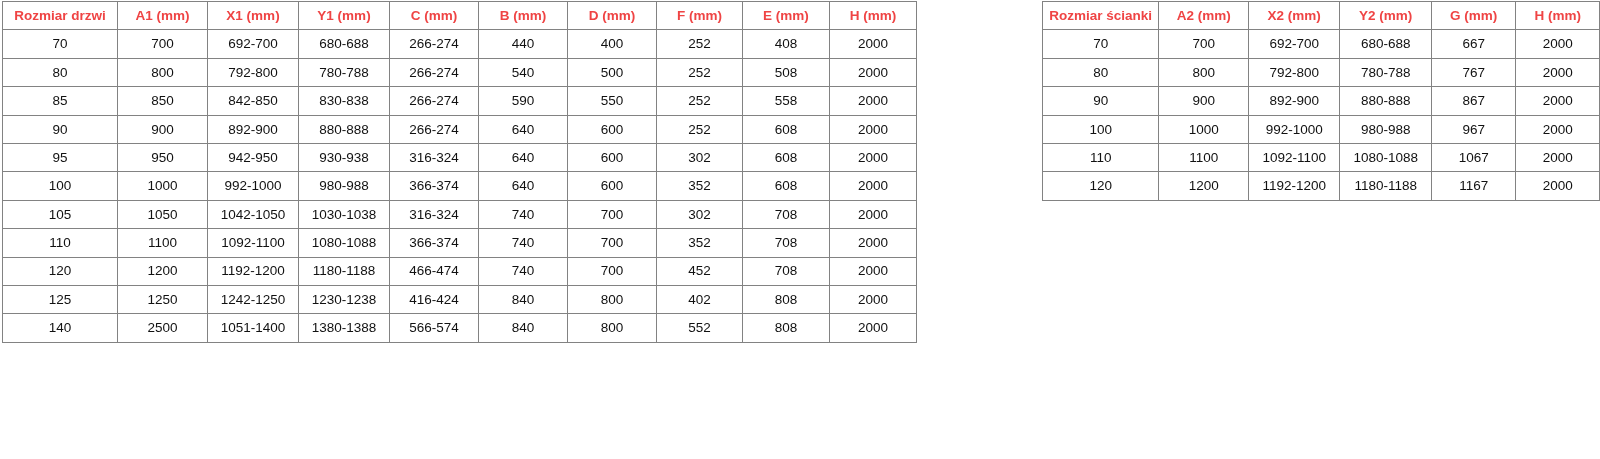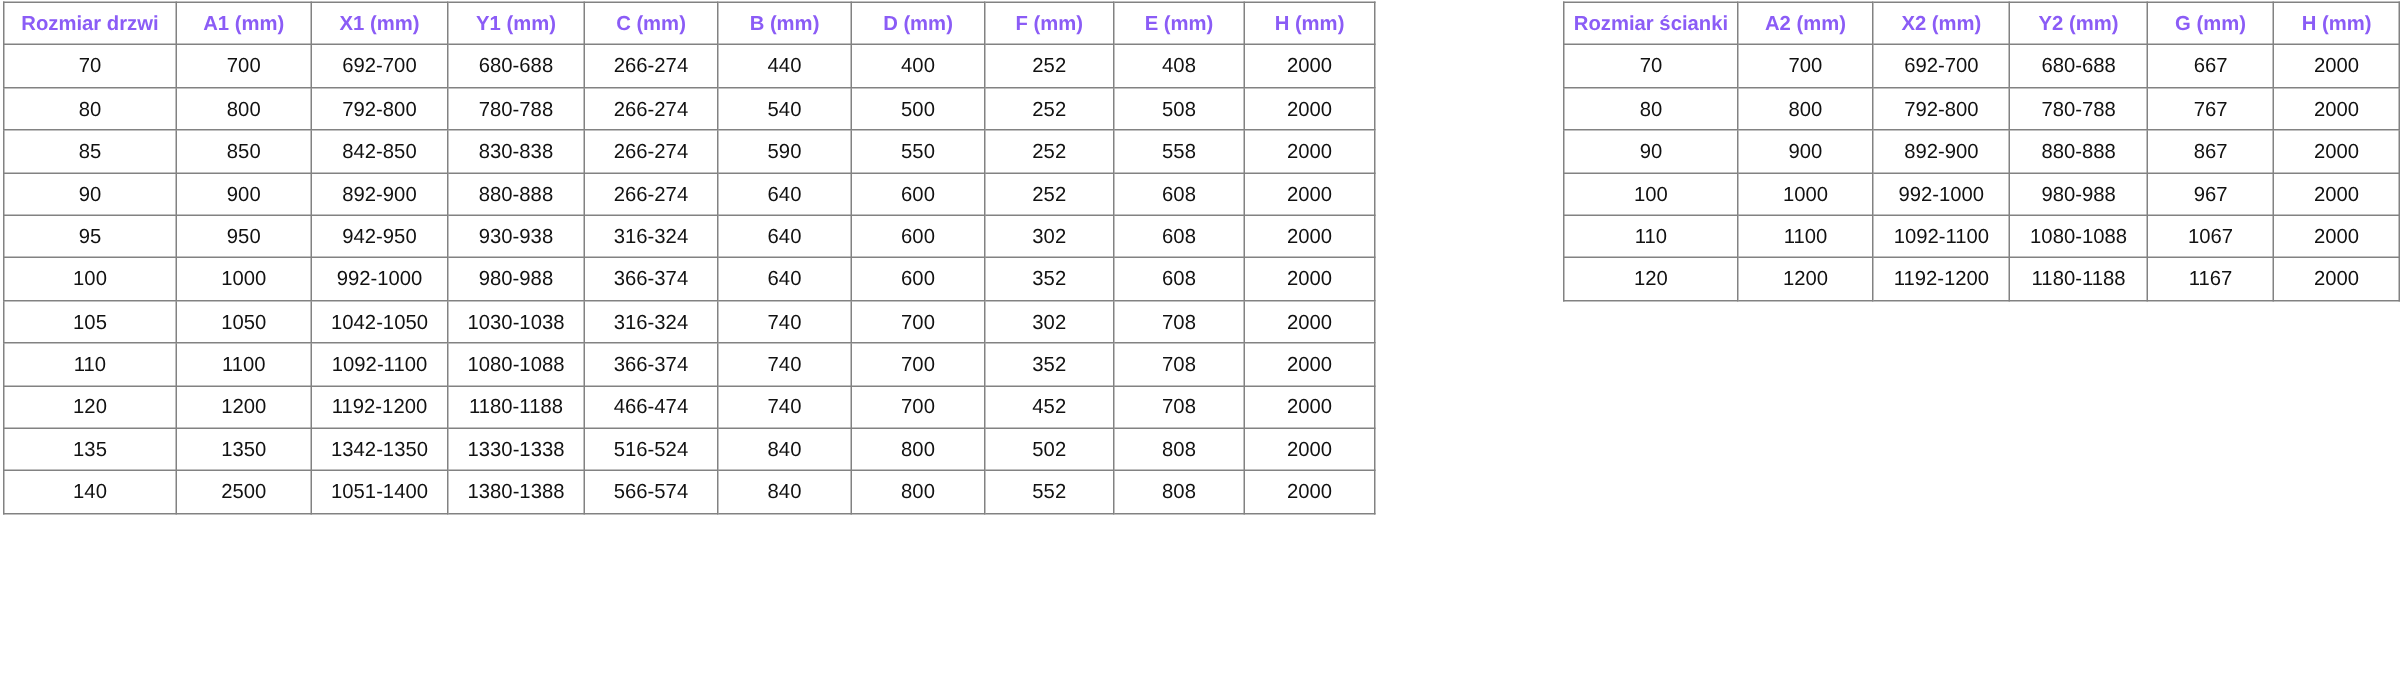--- a/index.html
+++ b/index.html
@@ -31,21 +31,21 @@
     height: 27.4px;
     padding: 0 2px;
     font-size: 13.5px;
     line-height: 1;
     color: #111111;
     white-space: nowrap;
     overflow: hidden;
   }
   table.spec-table th {
     font-weight: bold;
-    color: #8b5cf6;
+    color: #ef4444;
   }
 </style>
 </head>
 <body>
 
 <div class="canvas">
   <table class="spec-table left">
       <colgroup>
         <col style="width: 115px;">
         <col style="width: 90px;">
@@ -175,28 +175,28 @@
           <td>1192-1200</td>
           <td>1180-1188</td>
           <td>466-474</td>
           <td>740</td>
           <td>700</td>
           <td>452</td>
           <td>708</td>
           <td>2000</td>
         </tr>
         <tr>
-          <td>135</td>
-          <td>1350</td>
-          <td>1342-1350</td>
-          <td>1330-1338</td>
-          <td>516-524</td>
+          <td>125</td>
+          <td>1250</td>
+          <td>1242-1250</td>
+          <td>1230-1238</td>
+          <td>416-424</td>
           <td>840</td>
           <td>800</td>
-          <td>502</td>
+          <td>402</td>
           <td>808</td>
           <td>2000</td>
         </tr>
         <tr>
           <td>140</td>
           <td>2500</td>
           <td>1051-1400</td>
           <td>1380-1388</td>
           <td>566-574</td>
           <td>840</td>

